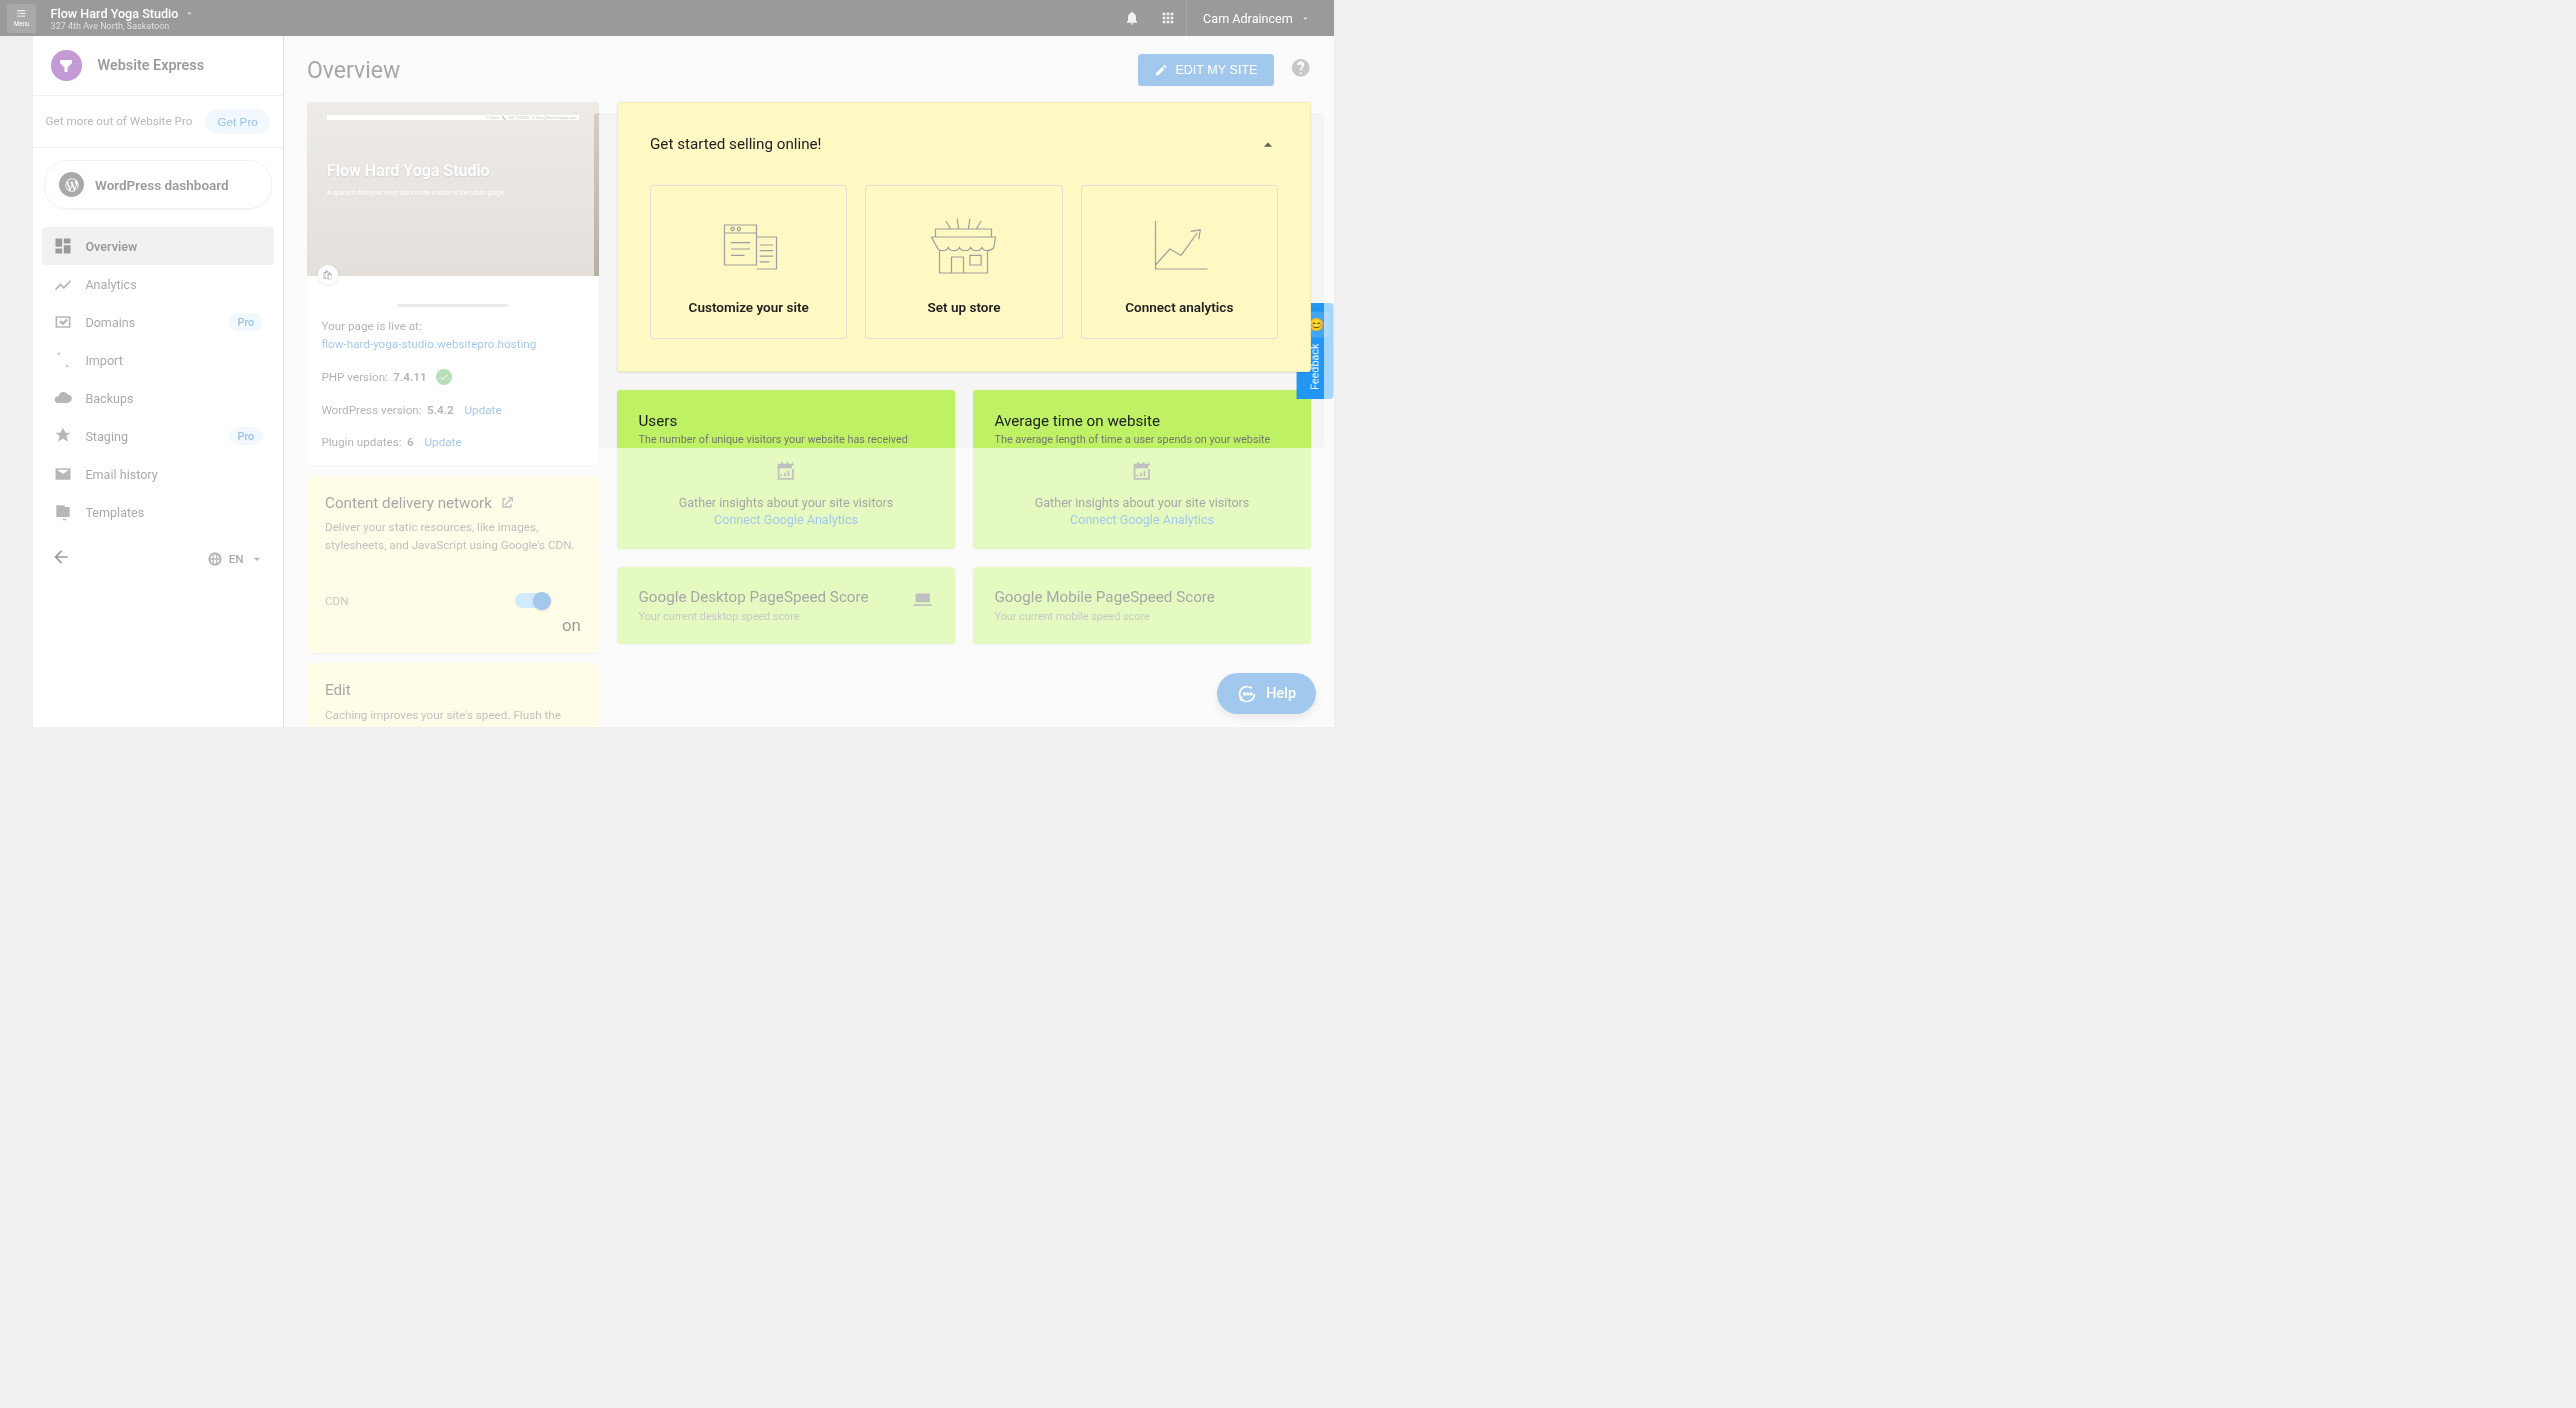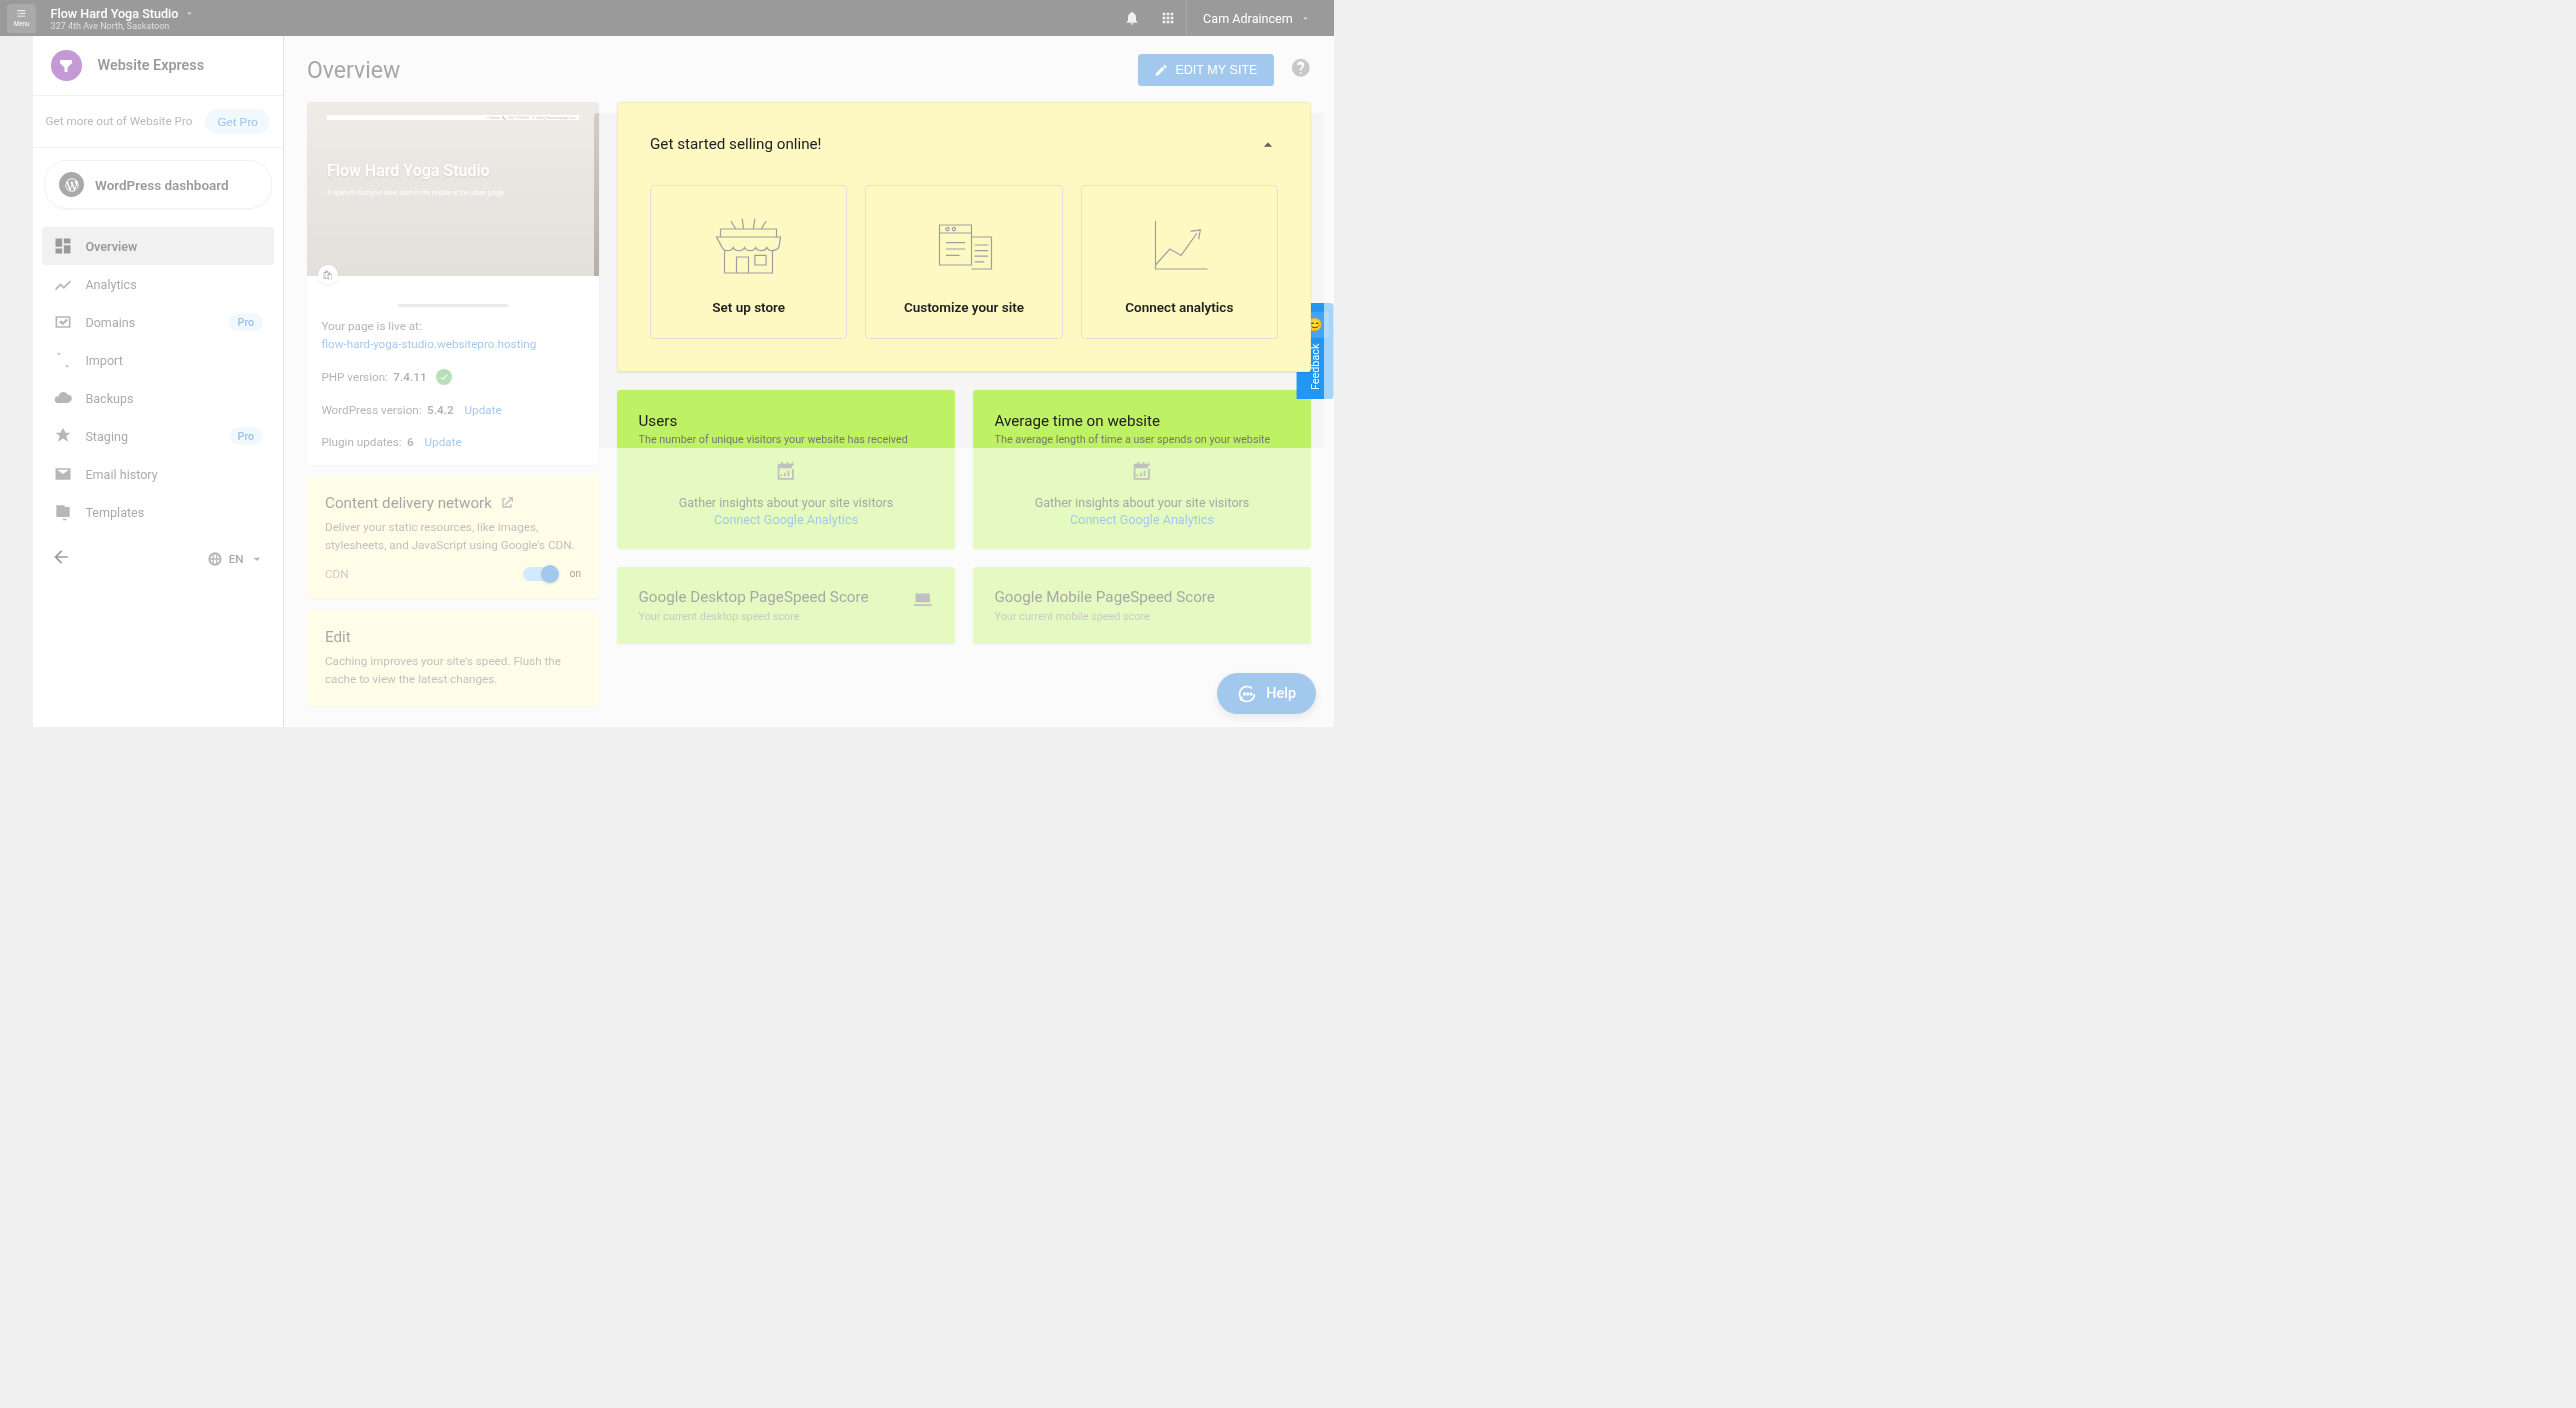--- a/index.html
+++ b/index.html
@@ -274,21 +274,21 @@
       content: '';
       position: absolute;
       right: -1.8px;
       top: -1.8px;
       width: 18px;
       height: 18px;
       background: #1976d2;
       border-radius: 50%;
       box-shadow: 0 0.9px 2.7px rgba(0,0,0,0.3);
     }
-    .toggle-state { margin-left: 12.6px; font-size: 10px; }
+    .toggle-state { margin-left: 12.6px; font-size: 17px; margin-top: 48px; }
     
     .card-title { font-size: 15.2px; color: #212121; margin-bottom: 7.2px; display: flex; align-items: center; gap: 7.2px;}
     .card-title svg { width: 16px; height: 16px; fill: #616161; }
     .card-desc { font-size: 11.7px; color: #616161; line-height: 1.5; }
     
     
     .right-col { display: flex; flex-direction: column; gap: 18px; }
     
     .sell-panel { padding: 32px; }
     .sell-title { font-size: 15.2px; color: #212121; margin-bottom: 32px; }
@@ -607,32 +607,32 @@
           <div class="sell-chevron">
             <svg viewBox="0 0 24 24">
                 <path d="M7 14l5-5 5 5z"></path>
               </svg>
           </div>
           <div class="sell-title">Get started selling online!</div>
           <div class="sell-cards">
             <div class="sell-card">
               <div class="sell-illo">
                 <svg viewBox="0 0 100 90">
+                    <path d="M20 20 L60 20 L60 70 L20 70 Z M20 30 L60 30 M28 42 L52 42 M28 50 L52 50 M28 58 L45 58 M32 25 A2 2 0 1 0 32 25.1 M40 25 A2 2 0 1 0 40 25.1 M60 35 L85 35 L85 75 L60 75 M64 45 L81 45 M64 52 L81 52 M64 59 L81 59 M64 66 L76 66"></path>
+                  </svg>
+              </div>
+              <div class="sell-card-label">Customize your site</div>
+            </div>
+            <div class="sell-card">
+              <div class="sell-illo">
+                <svg viewBox="0 0 100 90">
                     <path d="M15 35 L15 25 L85 25 L85 35 M10 35 L90 35 L88 48 Q85 52 80 52 Q75 52 73 48 Q71 52 66 52 Q61 52 59 48 Q57 52 52 52 Q47 52 45 48 Q43 52 38 52 Q33 52 31 48 Q29 52 24 52 Q19 52 17 48 L10 35 Z M20 52 L20 80 L80 80 L80 52 M35 80 L35 60 L50 60 L50 80 M58 58 L72 58 L72 70 L58 70 Z M28 15 L34 25 M42 12 L44 25 M58 12 L56 25 M72 15 L66 25"></path>
                   </svg>
               </div>
               <div class="sell-card-label">Set up store</div>
-            </div>
-            <div class="sell-card">
-              <div class="sell-illo">
-                <svg viewBox="0 0 100 90">
-                    <path d="M20 20 L60 20 L60 70 L20 70 Z M20 30 L60 30 M28 42 L52 42 M28 50 L52 50 M28 58 L45 58 M32 25 A2 2 0 1 0 32 25.1 M40 25 A2 2 0 1 0 40 25.1 M60 35 L85 35 L85 75 L60 75 M64 45 L81 45 M64 52 L81 52 M64 59 L81 59 M64 66 L76 66"></path>
-                  </svg>
-              </div>
-              <div class="sell-card-label">Customize your site</div>
             </div>
             <div class="sell-card">
               <div class="sell-illo">
                 <svg viewBox="0 0 100 90">
                     <path d="M20 15 L20 75 L85 75 M20 70 L38 50 L52 58 L72 30 M64 28 L76 26 L74 38"></path>
                   </svg>
               </div>
               <div class="sell-card-label">Connect analytics</div>
             </div>
           </div>

